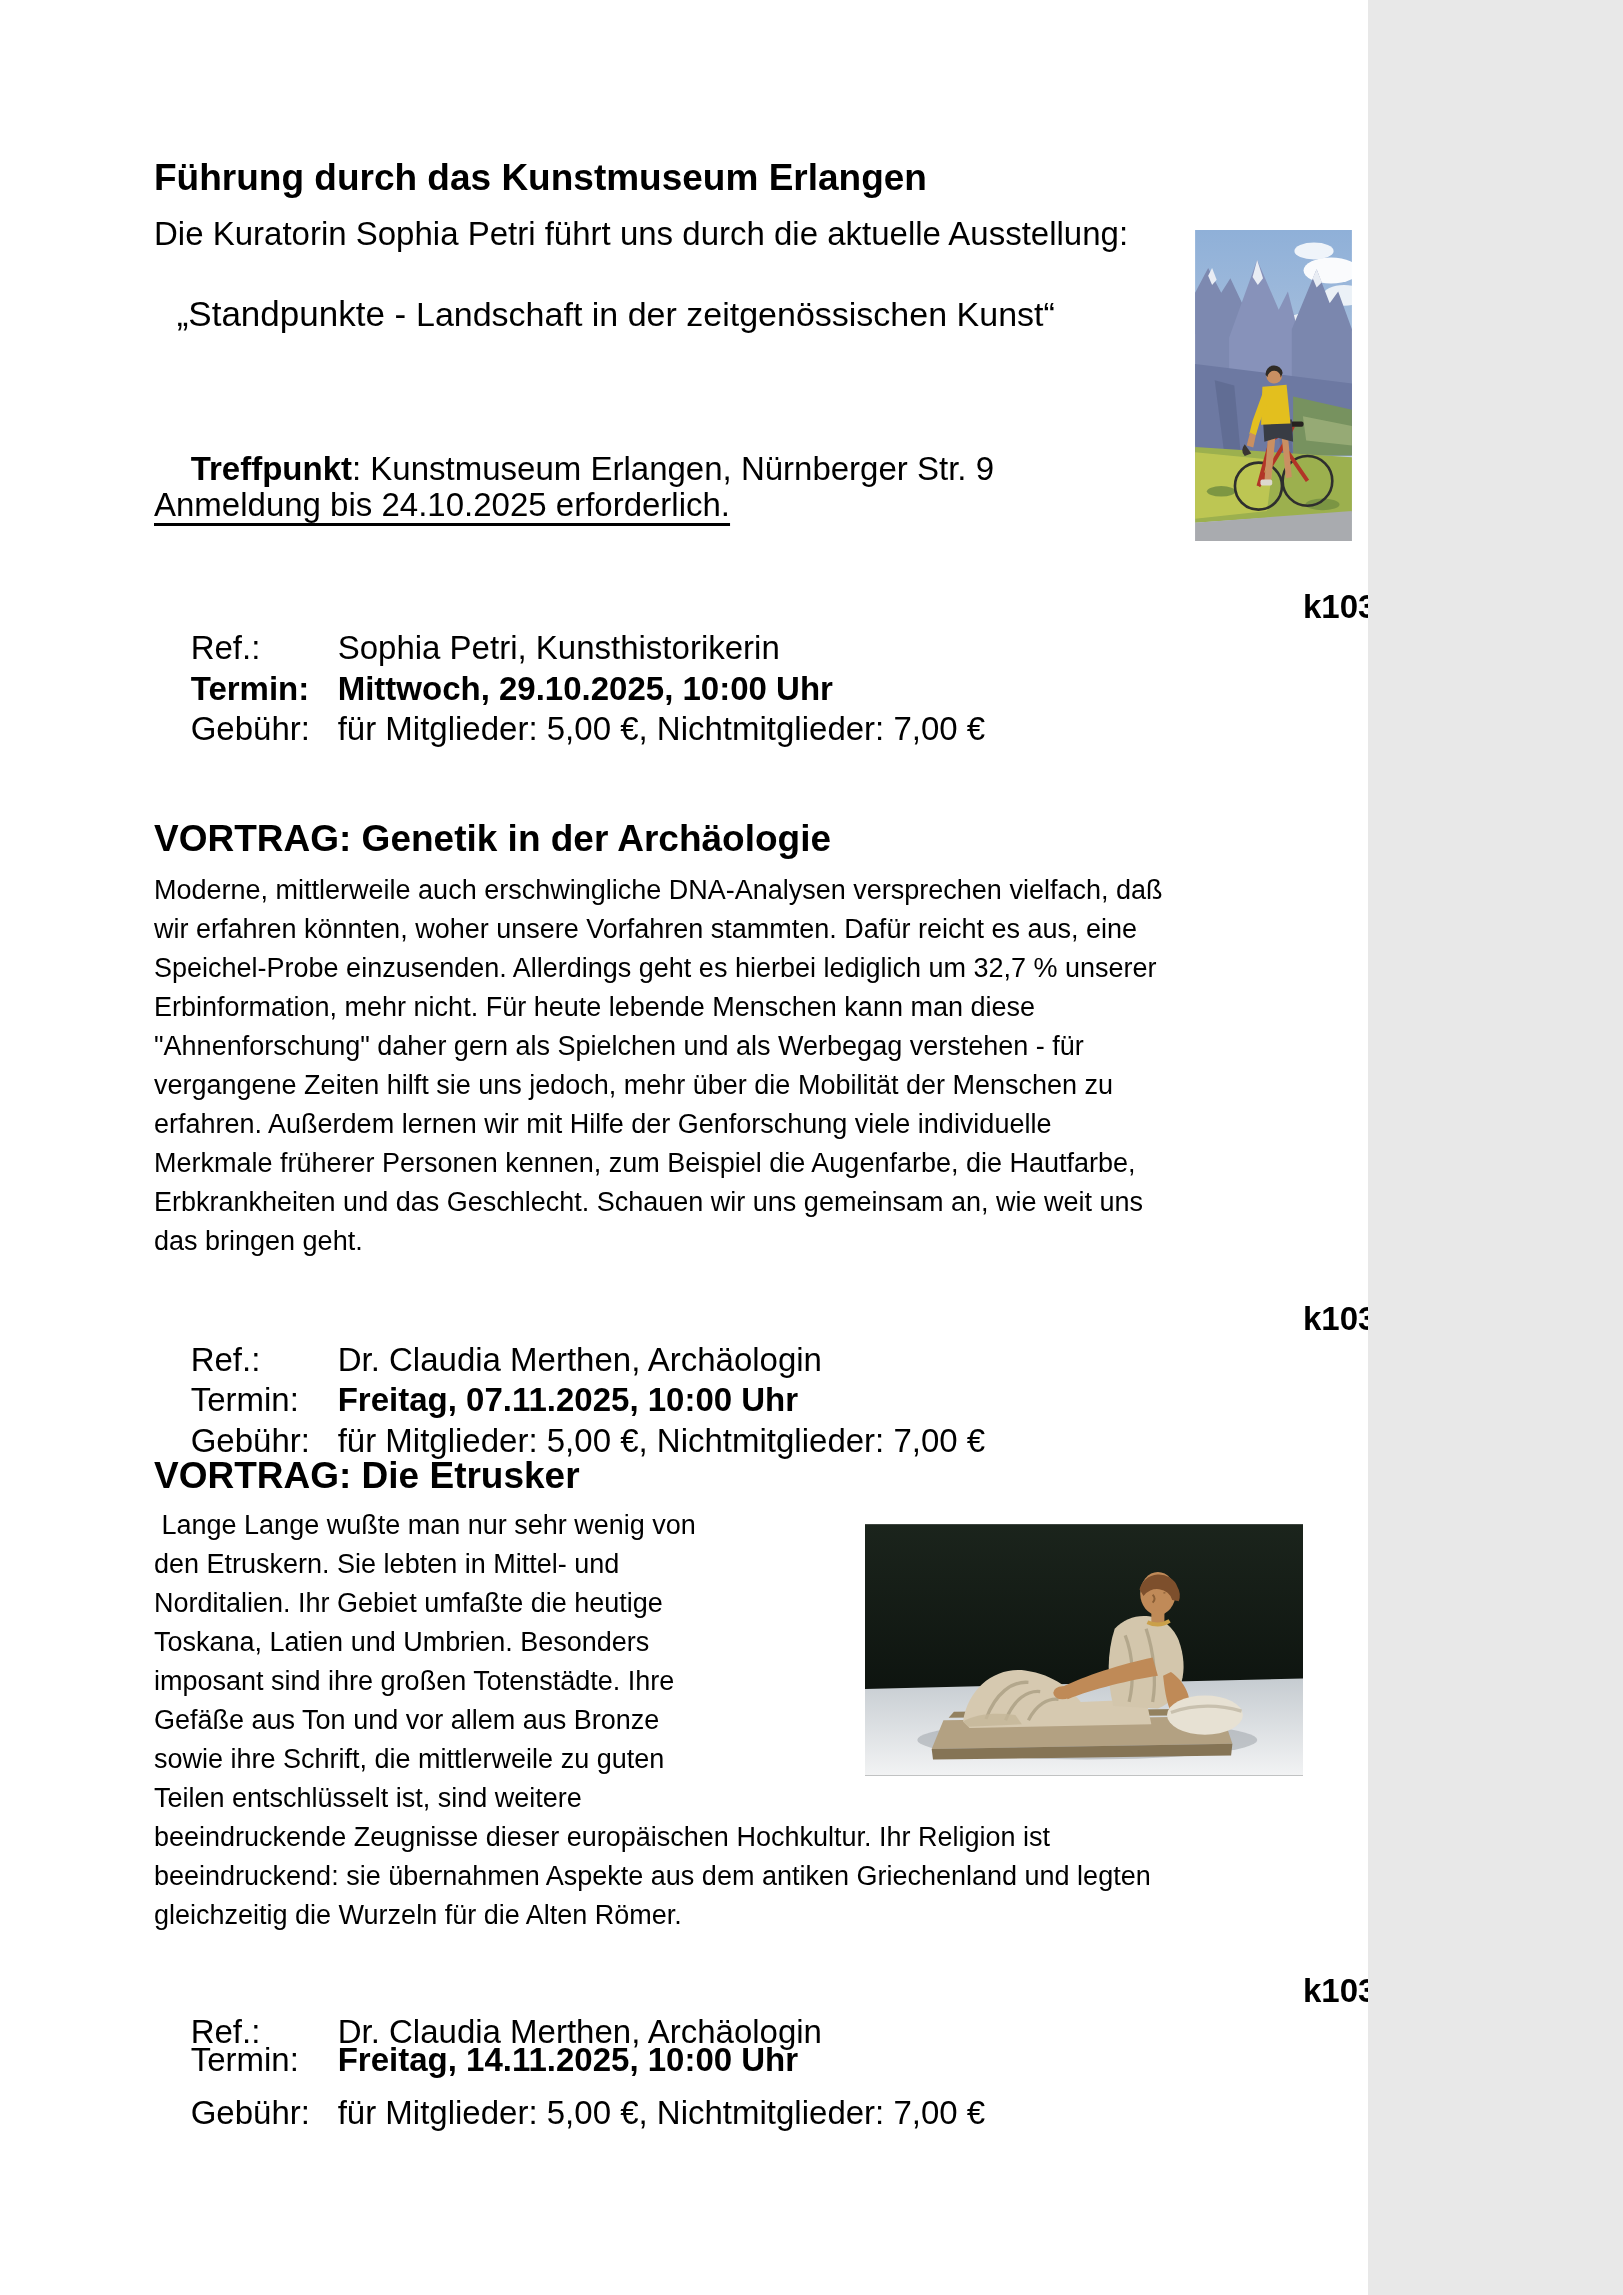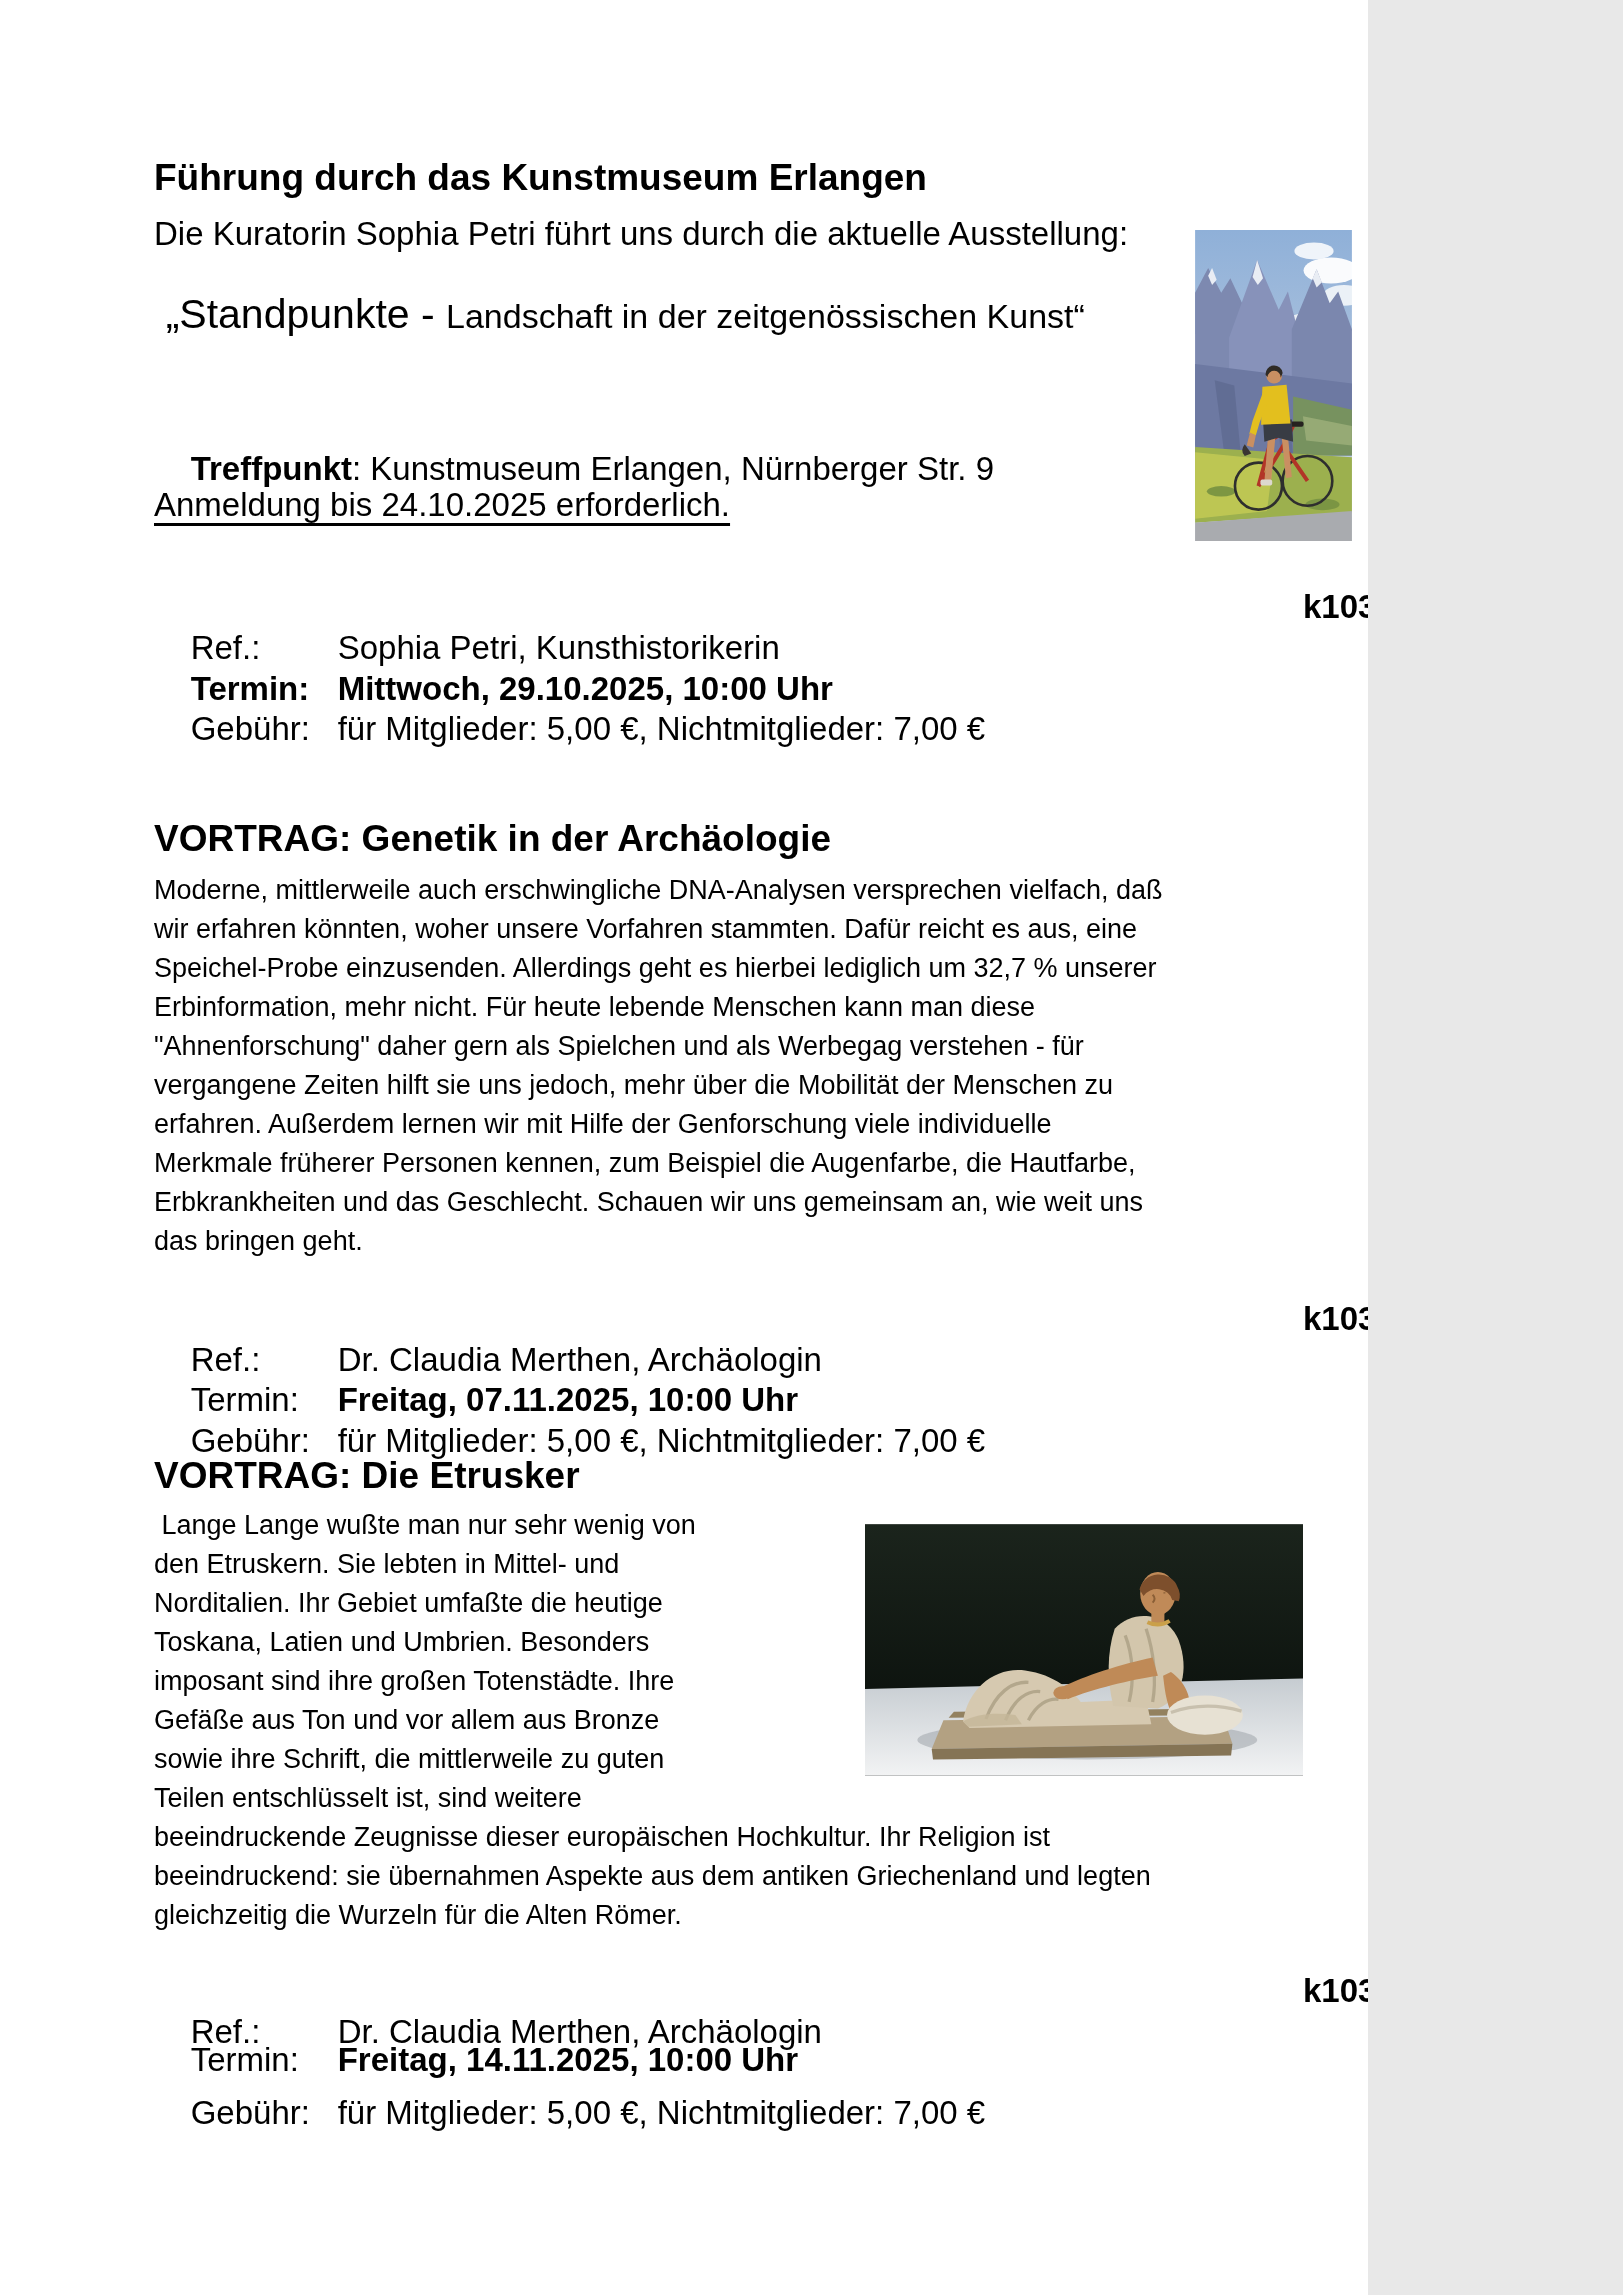--- a/index.html
+++ b/index.html
@@ -7,21 +7,21 @@
     position:relative;
     width:1368px;height:2295px;
     background:#ffffff;
     font-family:"Liberation Sans", sans-serif;
     color:#000;
     overflow:hidden;
   }
   .abs{position:absolute;}
   .h1{font-size:37px;font-weight:bold;line-height:42px;white-space:pre;}
   .body-line{font-size:33px;line-height:41px;white-space:pre;}
-  .quote-large{font-size:41px;line-height:48px;}
+  .quote-large{font-size:35px;line-height:48px;margin-left:11px;}
   .quote-small{font-size:34px;}
   .bold{font-weight:bold;}
   .underlined{text-decoration:underline;text-decoration-thickness:3.3px;text-underline-offset:7.2px;text-align:right;}
   .para .para-line{font-size:27px;line-height:39px;white-space:pre;}
   .info-row{position:absolute;left:154px;width:1314px;font-size:33px;line-height:41px;white-space:pre;}
   .info-row .lbl{display:inline-block;width:147px;}
   .info-row .code{position:absolute;left:1149px;top:0;font-weight:bold;}
   .photo-frame{position:absolute;overflow:hidden;}
   .photo-frame svg{display:block;}
 </style>

